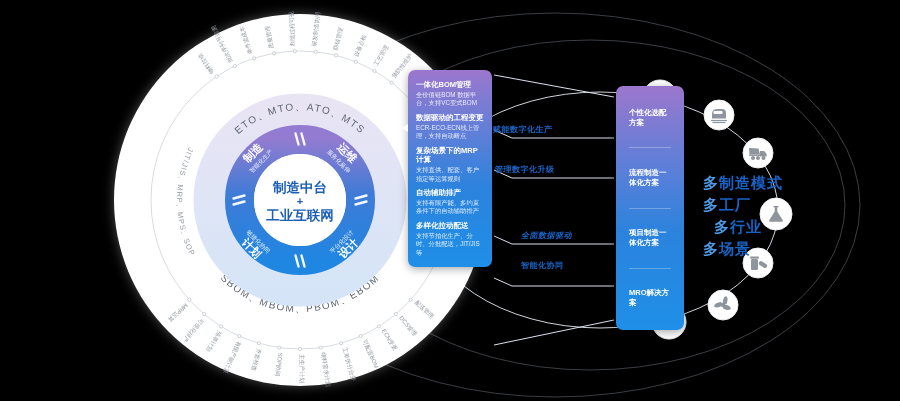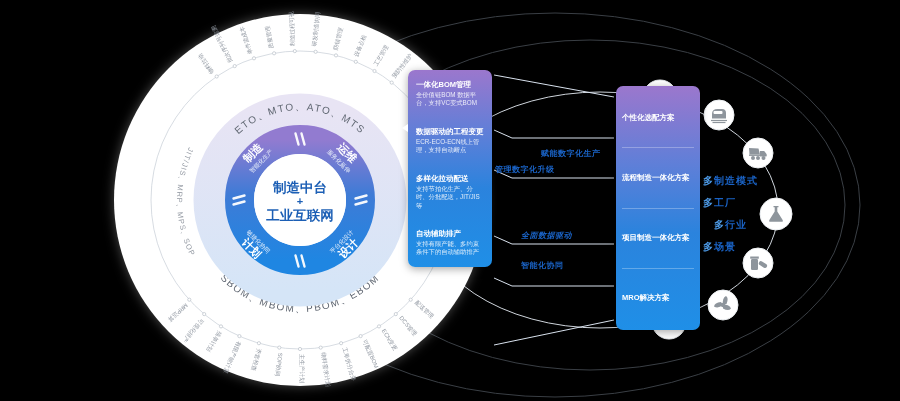--- a/index.html
+++ b/index.html
@@ -8,26 +8,26 @@
   .stage svg{position:absolute;left:0;top:0;}
   .panel{position:absolute;border-radius:7px;color:#fff;
          background:linear-gradient(180deg,#9b77cd 0%,#5f7fd8 32%,#2b83dd 60%,#1f8fe7 100%);
          box-shadow:0 2px 8px rgba(0,0,0,.35);}
   .cap-panel{left:408px;top:70px;width:84px;height:197px;display:flex;flex-direction:column;
              justify-content:space-between;padding:10px 8px;box-sizing:border-box;}
   .cap-item .t{font-size:7.5px;font-weight:bold;line-height:1.3;}
   .cap-item .d{font-size:6.3px;color:rgba(255,255,255,.85);line-height:1.35;margin-top:1px;}
   .notch{position:absolute;left:402px;top:124px;width:0;height:0;
          border-top:4px solid transparent;border-bottom:4px solid transparent;border-right:6px solid #fff;}
-  .sol-panel{left:616px;top:86px;width:84px;height:244px;display:flex;flex-direction:column;
-             padding:2px 6px;box-sizing:border-box;}
+  .sol-panel{left:616px;top:86px;width:68px;height:244px;display:flex;flex-direction:column;
+             padding:2px 13px;box-sizing:border-box;}
   .sol-item{flex:1;display:flex;align-items:center;font-size:7.5px;font-weight:bold;}
   .sol-item + .sol-item{border-top:1px solid rgba(255,255,255,.28);}
   .conn-label{position:absolute;font-size:8px;font-weight:bold;color:#1a63c6;letter-spacing:.5px;}
-  .dim-label{position:absolute;left:703px;font-size:10px;font-weight:bold;color:#1a63c6;letter-spacing:1px;}
+  .dim-label{position:absolute;left:703px;font-size:15px;font-weight:bold;color:#1a63c6;letter-spacing:1px;}
   .dim-label::first-letter{color:#4d9be8;}
 </style>
 </head>
 <body>
 
 <div class="stage">
 
 <svg width="900" height="401" viewBox="0 0 900 401">
   <defs>
     <linearGradient id="gRing" x1="0.5" y1="0" x2="0.5" y2="1">
@@ -250,38 +250,42 @@
 <div class="panel cap-panel">
   <div class="cap-item">
     <div class="t">一体化BOM管理</div>
     <div class="d">全价值链BOM 数据平台，支持VC变式BOM</div>
   </div>
   <div class="cap-item">
     <div class="t">数据驱动的工程变更</div>
     <div class="d">ECR-ECO-ECN线上管理，支持自动断点</div>
   </div>
   <div class="cap-item">
+    <div class="t">复杂场景下的MRP计算</div>
+    <div class="d">支持直供、配套、客户指定等运算规则</div>
+  </div>
+  <div class="cap-item">
+    <div class="t">自动辅助排产</div>
+    <div class="d">支持有限产能、多约束条件下的自动辅助排产</div>
+  </div>
+  <div class="cap-item">
     <div class="t">多样化拉动配送</div>
     <div class="d">支持节拍化生产、分时、分批配送，JIT/JIS等</div>
-  </div>
-  <div class="cap-item">
-    <div class="t">自动辅助排产</div>
-    <div class="d">支持有限产能、多约束条件下的自动辅助排产</div>
   </div>
 </div>
 <div class="notch"></div>
 
 <div class="panel sol-panel">
   <div class="sol-item">个性化选配方案</div>
   <div class="sol-item">流程制造一体化方案</div>
   <div class="sol-item">项目制造一体化方案</div>
   <div class="sol-item">MRO解决方案</div>
 </div>
 
-<div class="conn-label" style="left:541px;top:124px;margin-top:24px;">赋能数字化生产</div>
+<div class="conn-label" style="left:493px;top:124px;">赋能数字化生产</div>
 <div class="conn-label" style="left:495px;top:164px;">管理数字化升级</div>
 <div class="conn-label" style="left:521px;top:230px;font-style:italic;">全面数据驱动</div>
 <div class="conn-label" style="left:521px;top:260px;">智能化协同</div>
 
 <div class="dim-label" style="top:174px;">多制造模式</div>
 <div class="dim-label" style="top:196px;">多工厂</div>
 <div class="dim-label" style="top:218px;padding-left:11px;">多行业</div>
 <div class="dim-label" style="top:240px;">多场景</div>
 
 </div>

